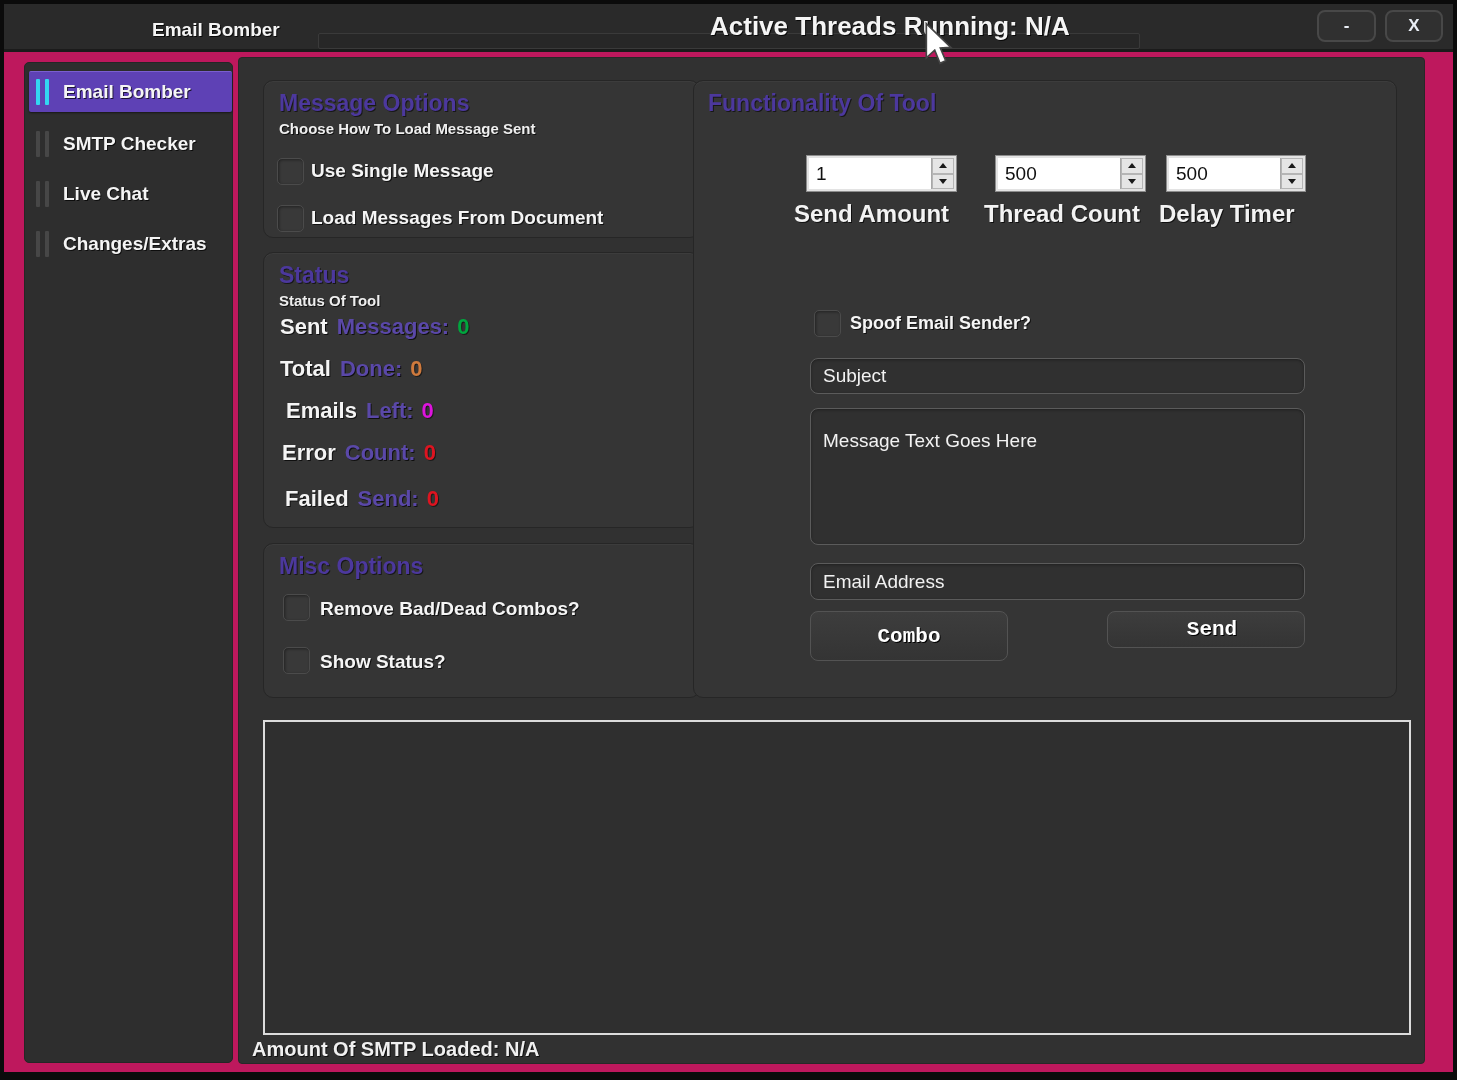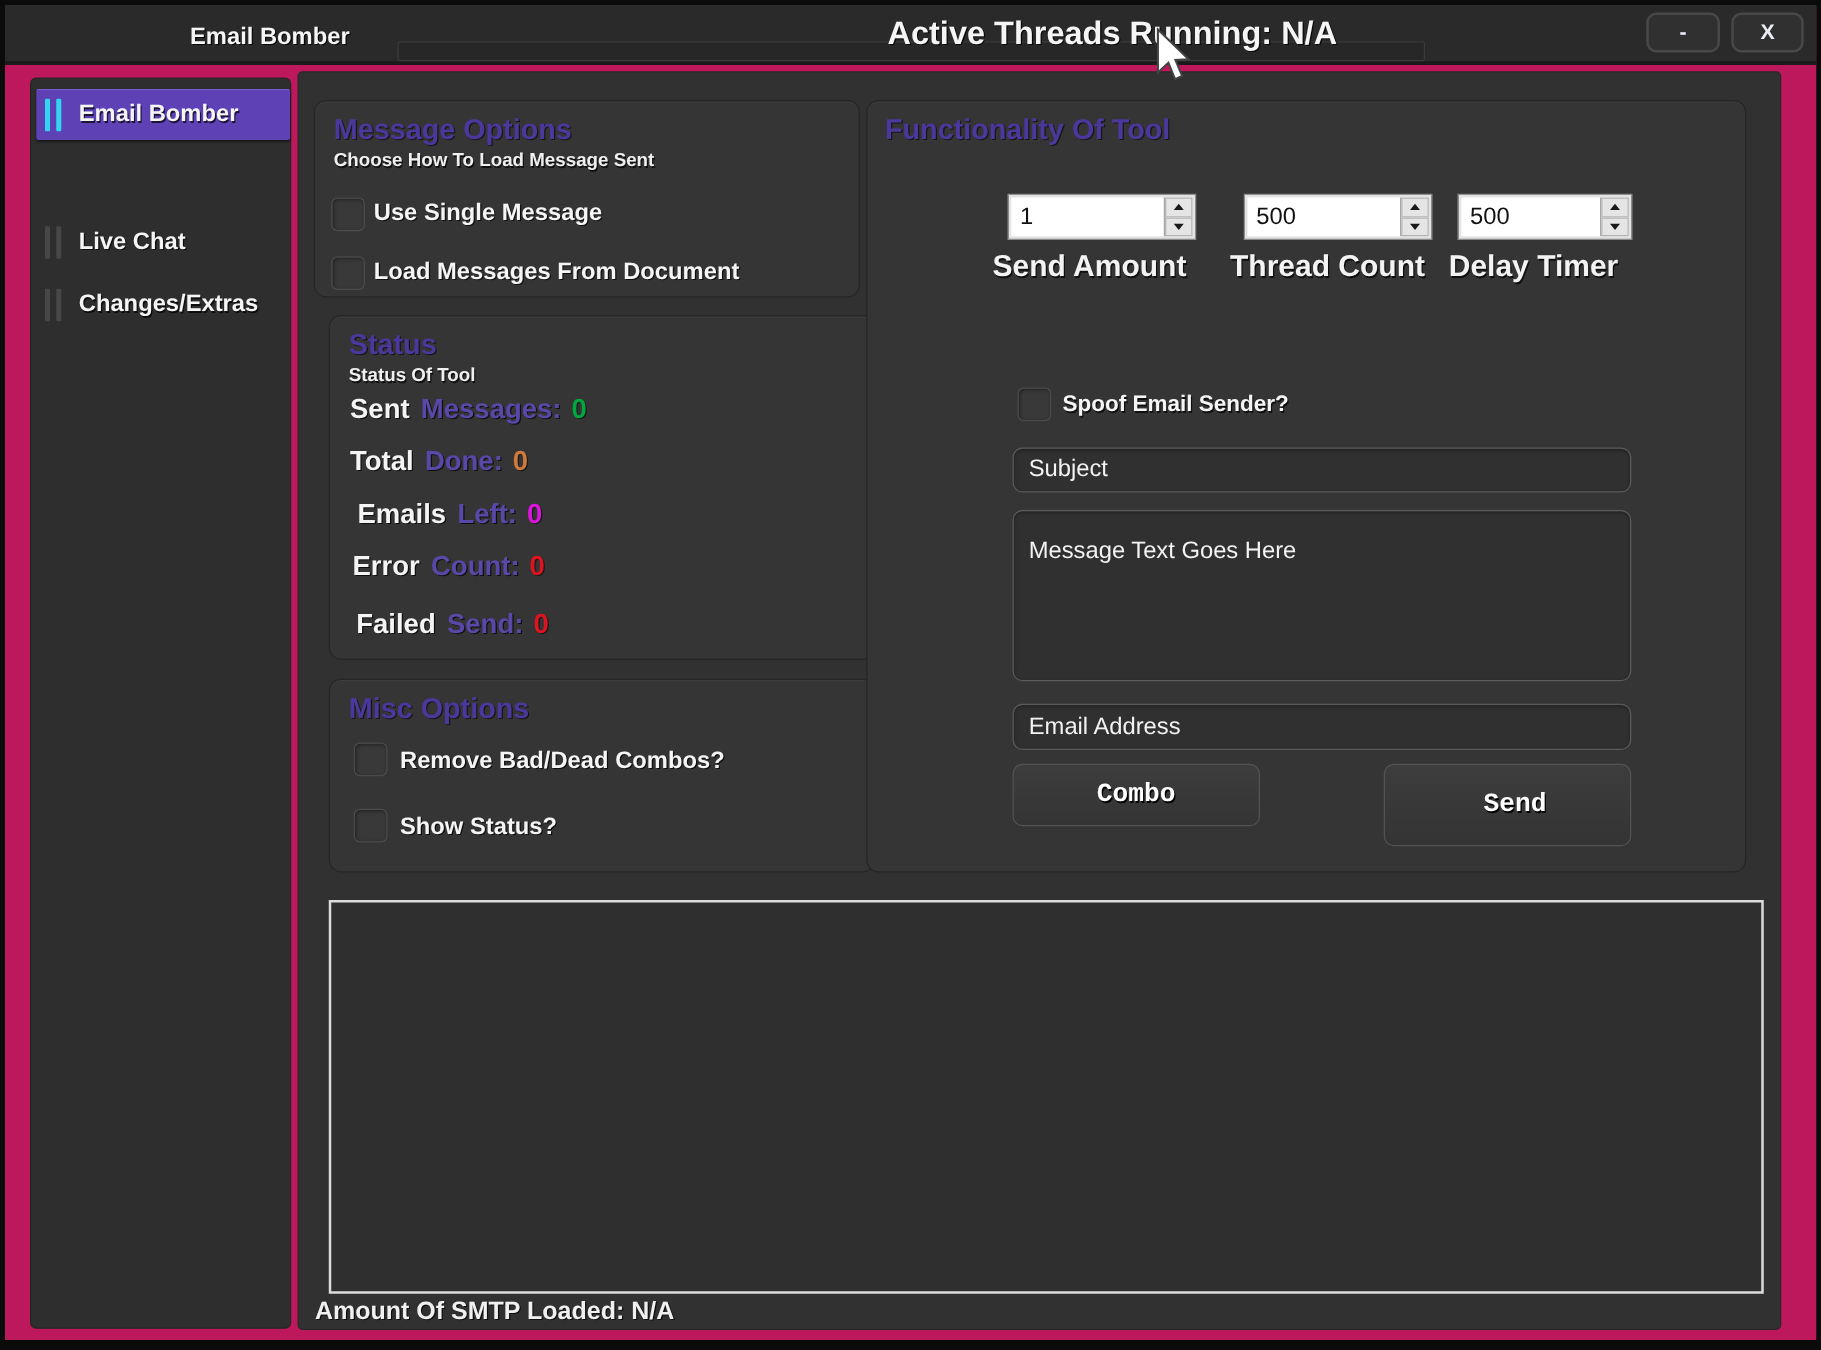--- a/index.html
+++ b/index.html
@@ -23,21 +23,21 @@
   .side-item .grip { display:flex; gap:5px; margin-left:7px; }
   .side-item .grip i { display:block; width:4px; height:26px; background:#474747; border-radius:1px; }
   .side-item.selected { background:#5e41b5; border-top:1px solid #7a5ed0; box-shadow:0 1px 2px rgba(0,0,0,.5); }
   .side-item.selected .grip i { background:#33d6f2; }
   .side-item .lbl { margin-left:14px; font-size:19px; font-weight:bold; color:#f5f5f5; text-shadow:1px 1px 0 rgba(0,0,0,.7); }
 
   
   .content-panel { position:absolute; left:234px; top:53px; width:1187px; height:1007px; background:#313131; border:1px solid #282828; border-radius:4px; }
 
   .groupbox { position:absolute; background:#353535; border:1px solid #262626; border-radius:10px; box-shadow:inset 0 1px 0 rgba(255,255,255,.04); }
-  .gb-msg  { left:247px; top:76px;  width:437px; height:158px; }
+  .gb-msg  { left:259px; top:76px;  width:437px; height:158px; }
   .gb-stat { left:259px; top:248px; width:437px; height:276px; }
   .gb-misc { left:259px; top:539px; width:437px; height:155px; }
   .gb-func { left:689px; top:76px;  width:704px; height:618px; }
 
   .gb-title { position:absolute; left:15px; top:9px; font-size:23px; font-weight:bold; color:#4c389d; text-shadow:1px 1px 0 #171717; }
   .gb-sub { position:absolute; left:15px; top:39px; font-size:15px; font-weight:bold; color:#efefef; text-shadow:1px 1px 0 rgba(0,0,0,.7); }
 
   .cb-box { position:absolute; width:27px; height:27px; background:#393939; border:1px solid #4b4b4b; border-radius:5px; box-shadow:inset 1px 1px 3px rgba(0,0,0,.4); cursor:default; }
   .cb-label { position:absolute; font-size:19px; font-weight:bold; color:#f5f5f5; text-shadow:1px 1px 0 rgba(0,0,0,.7); white-space:nowrap; }
 
@@ -81,20 +81,27 @@
   </div>
 
   <div class="sidebar-panel">
     <div class="side-item selected" style="top:8px;">
       <span class="grip">
           <i></i>
           <i></i>
         </span>
       <span class="lbl">Email Bomber</span>
     </div>
+    <div class="side-item" style="top:60px;">
+      <span class="grip">
+          <i></i>
+          <i></i>
+        </span>
+      <span class="lbl">SMTP Checker</span>
+    </div>
     <div class="side-item" style="top:110px;">
       <span class="grip">
           <i></i>
           <i></i>
         </span>
       <span class="lbl">Live Chat</span>
     </div>
     <div class="side-item" style="top:160px;">
       <span class="grip">
           <i></i>
@@ -188,21 +195,21 @@
     <div class="cb-box" style="left:120px; top:229px;"></div>
     <div class="cb-label" style="left:156px; top:232px; font-size:18px;">Spoof Email Sender?</div>
 
     <input class="dark-input" style="left: 116px; top: 277px; width: 495px; height: 36px;" value="Subject">
 
     <textarea class="dark-input" style="left: 116px; top: 327px; width: 495px; height: 137px;">Message Text Goes Here</textarea>
 
     <input class="dark-input" style="left: 116px; top: 482px; width: 495px; height: 37px;" value="Email Address">
 
     <button class="dark-btn" style="left:116px; top:530px; width:198px; height:50px;">Combo</button>
-    <button class="dark-btn" style="left:413px; top:530px; width:198px; height:66px;padding-left:12px;">Send</button>
+    <button class="dark-btn" style="left:413px; top:530px; width:198px; height:37px;padding-left:12px;">Send</button>
   </div>
 
   <div class="smtp-listbox"></div>
 
   <div class="footer-label">Amount Of SMTP Loaded: N/A</div>
 
 </div>
 
 <div class="cursor">
   <svg width="32" height="46" viewBox="0 0 21 30">

